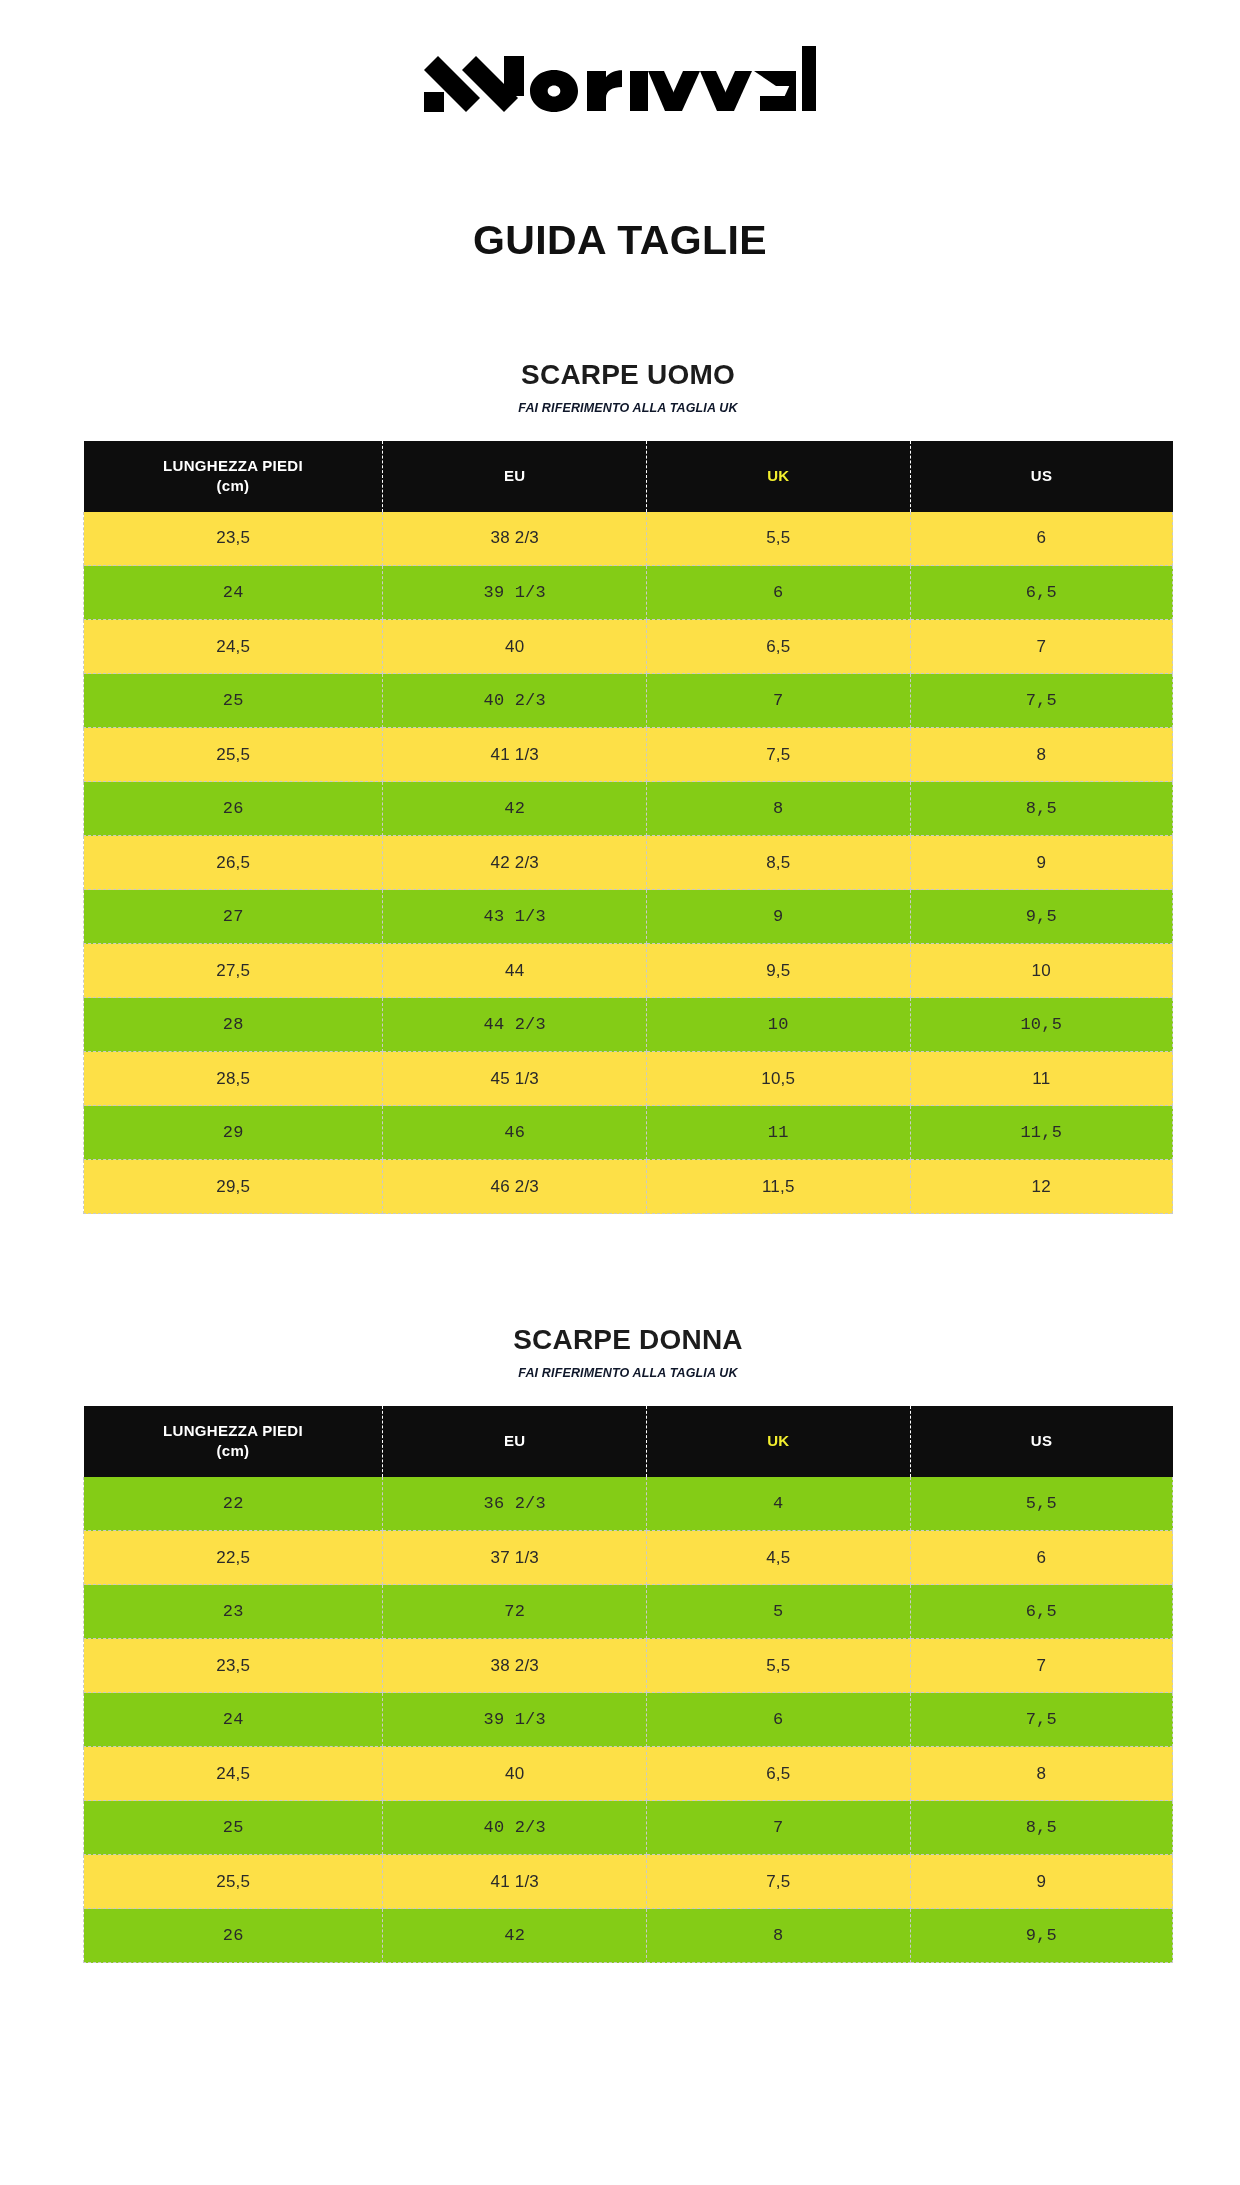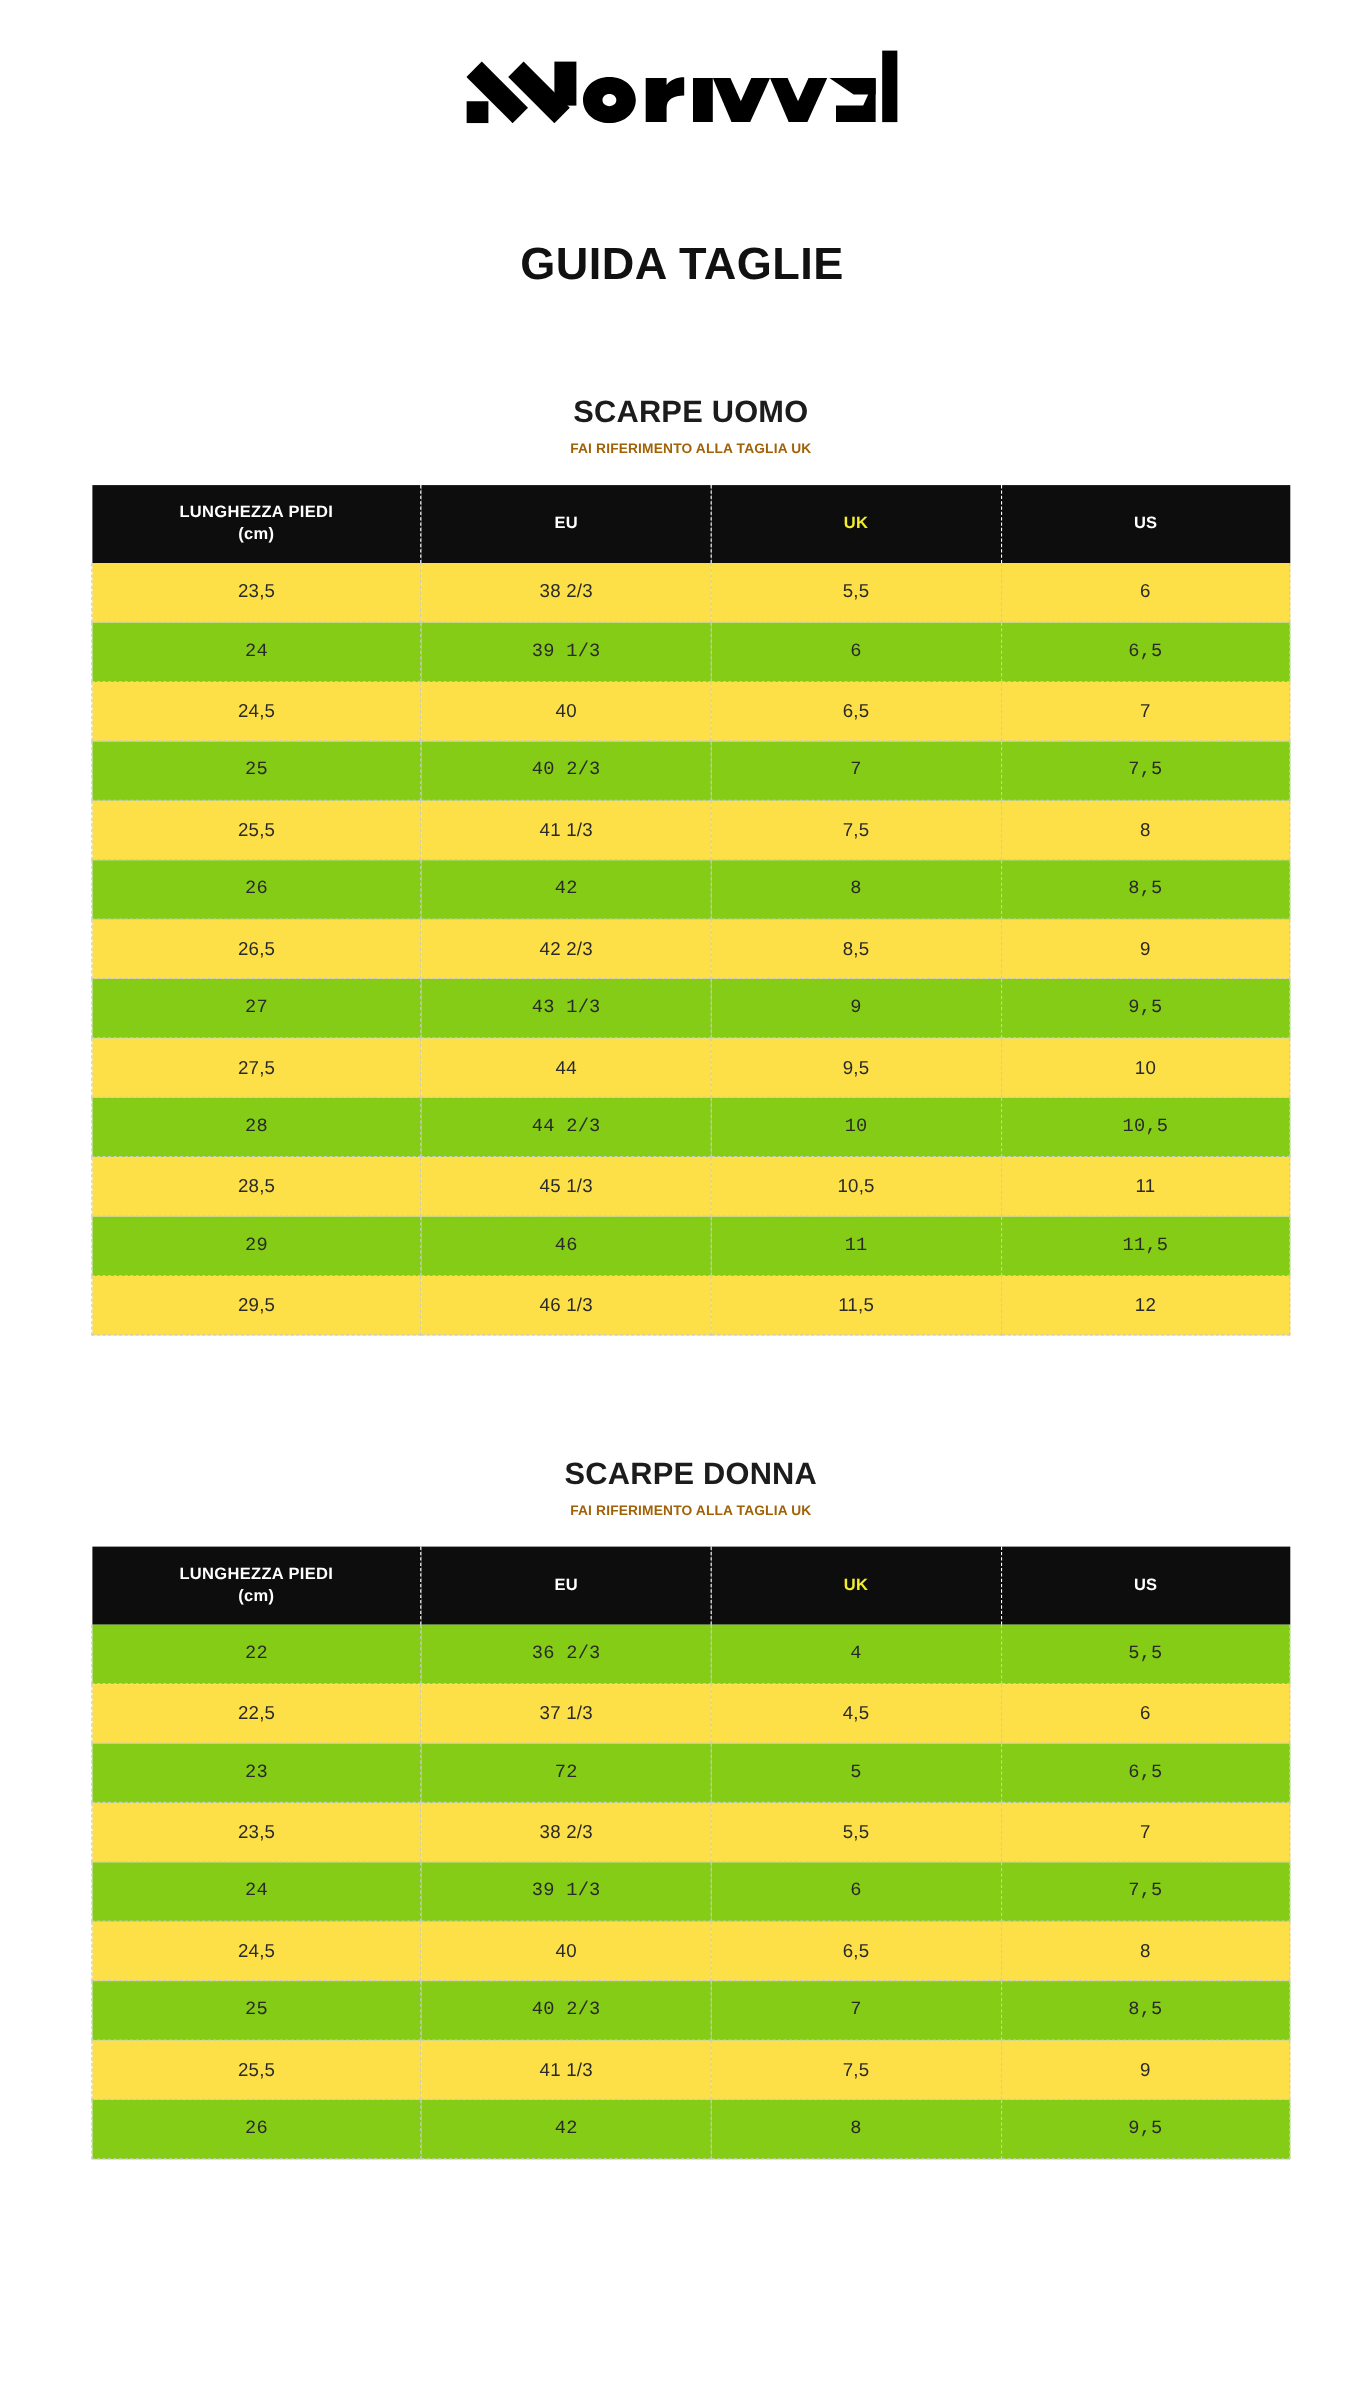--- a/index.html
+++ b/index.html
@@ -50,23 +50,24 @@
     font-size: 28px;
     font-weight: 600;
     letter-spacing: 0.2px;
     color: #1c1c1c;
     line-height: 1;
   }
   .section-sub {
     font-size: 12.5px;
     font-weight: 700;
     letter-spacing: 0.15px;
-    color: #a16207;
+    color: #0f172a;
     margin-top: 13px;
     line-height: 1;
+    font-style: italic;
   }
 
   #section-men .section-head { margin-top: 100px; }
   #section-women .section-head { margin-top: 112px; }
 
   
   .table-outer {
     width: 1090px;
     margin: 26px auto 0;
   }
@@ -241,21 +242,21 @@
             <td>11</td>
           </tr>
           <tr class="plain">
             <td>29</td>
             <td>46</td>
             <td>11</td>
             <td>11,5</td>
           </tr>
           <tr class="alt">
             <td>29,5</td>
-            <td>46 1/3</td>
+            <td>46 2/3</td>
             <td>11,5</td>
             <td>12</td>
           </tr>
         </tbody>
     </table>
   </div>
 </section>
 
 <section class="section" id="section-women">
   <div class="section-head">

